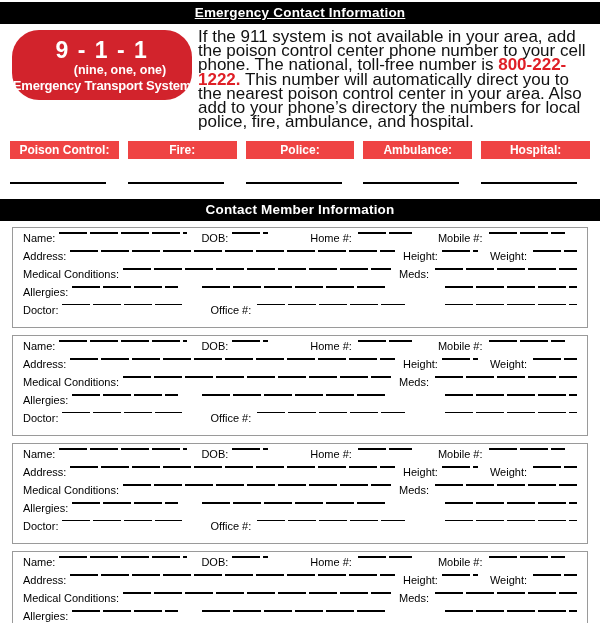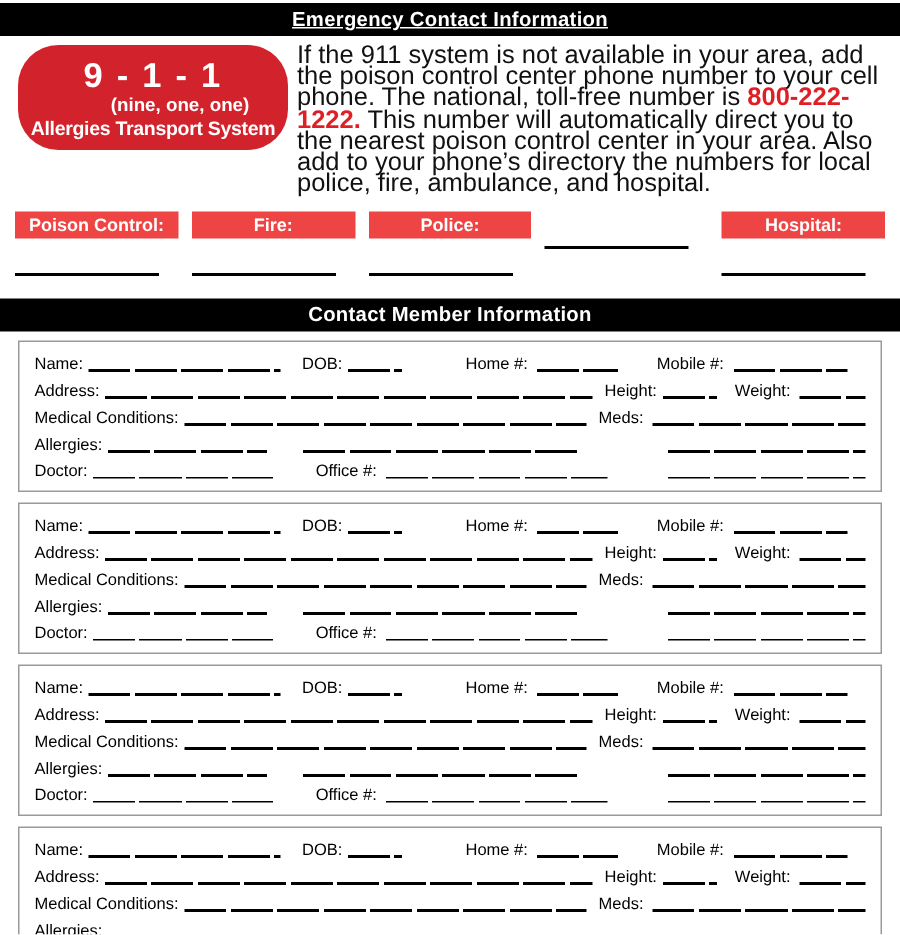--- a/index.html
+++ b/index.html
@@ -27,21 +27,21 @@
   .contact-grid { display:grid; grid-template-columns:repeat(5,1fr); column-gap:9px;
                   margin:12px 10px 0 10px; }
   .contact-box { background:#ef4444; color:#fff; font-weight:bold; font-size:12px;
                  height:18px; line-height:18px; text-align:center; }
   .contact-line { margin-top:23px; width:96px; height:2px; background:#000; }
 
   
   .members { margin-top:6px; }
   .member-block { height:101px; margin:0 12px 7px 12px; border:1px solid #9a9a9a;
                   padding:4px 10px 0 10px; background:#fff; }
-  .frow { display:flex; align-items:flex-end; height:17.8px; }
+  .frow { display:flex; align-items:flex-start; height:17.8px; }
   .lbl { font-size:11px; line-height:13px; white-space:nowrap; }
   .line { height:1.8px; margin-bottom:2px; flex-shrink:0;
           background:repeating-linear-gradient(90deg,#000 0 28px,transparent 28px 31px); }
   .grow { flex-grow:1; flex-shrink:1; }
   .ml4{margin-left:4px} .ml6{margin-left:6px} .ml8{margin-left:8px} .ml12{margin-left:12px}
   .ml14{margin-left:14px} .ml24{margin-left:24px} .ml26{margin-left:26px} .ml28{margin-left:28px}
   .ml42{margin-left:42px} .mla{margin-left:auto} .mr12{margin-right:12px}
   .w36{width:36px} .w44{width:44px} .w54{width:54px} .w106{width:106px} .w120{width:120px}
   .w128{width:128px} .w132{width:132px} .w142{width:142px} .w148{width:148px} .w185{width:185px}
 </style>
@@ -51,39 +51,40 @@
 <div class="page">
 
   <div class="bar top-bar">
     <span>Emergency Contact Information</span>
   </div>
 
   <div class="intro-row">
     <div class="red-box" id="red-box" style="background: rgb(210, 35, 44); color: rgb(255, 255, 255);">
       <div class="num">9 - 1 - 1</div>
       <div class="sub">(nine, one, one)</div>
-      <div class="cap">Allergies Transport System</div>
+      <div class="cap">Emergency Transport System</div>
     </div>
     <p class="intro-text"><span>If the 911 system is not available in your area, add the poison control center phone number to your cell phone. The national, toll-free number is </span><span class="phone" id="phone-number" style="color: rgb(223, 31, 38);">800-222-1222.</span><span> This number will automatically direct you to the nearest poison control center in your area. Also add to your phone’s directory the numbers for local police, fire, ambulance, and hospital.</span></p>
   </div>
 
   <div class="contact-grid" id="contact-grid">
       <div>
         <div class="contact-box">Poison Control:</div>
         <div class="contact-line"></div>
       </div>
       <div>
         <div class="contact-box">Fire:</div>
         <div class="contact-line"></div>
       </div>
       <div>
         <div class="contact-box">Police:</div>
         <div class="contact-line"></div>
       </div>
       <div>
+        <div class="contact-box">Ambulance:</div>
         <div class="contact-line"></div>
       </div>
       <div>
         <div class="contact-box">Hospital:</div>
         <div class="contact-line"></div>
       </div>
     </div>
 
   <div class="bar section-bar">
     <span>Contact Member Information</span>

